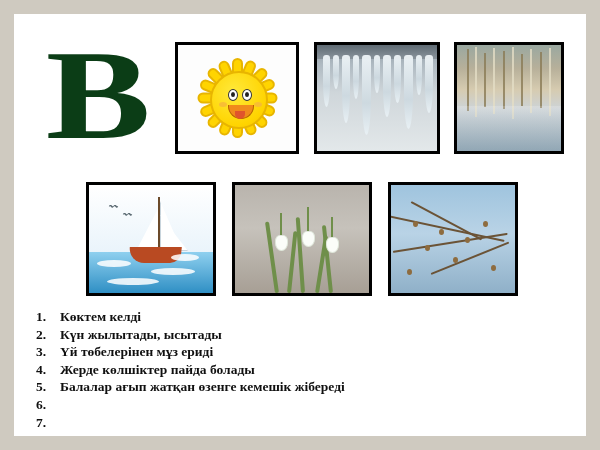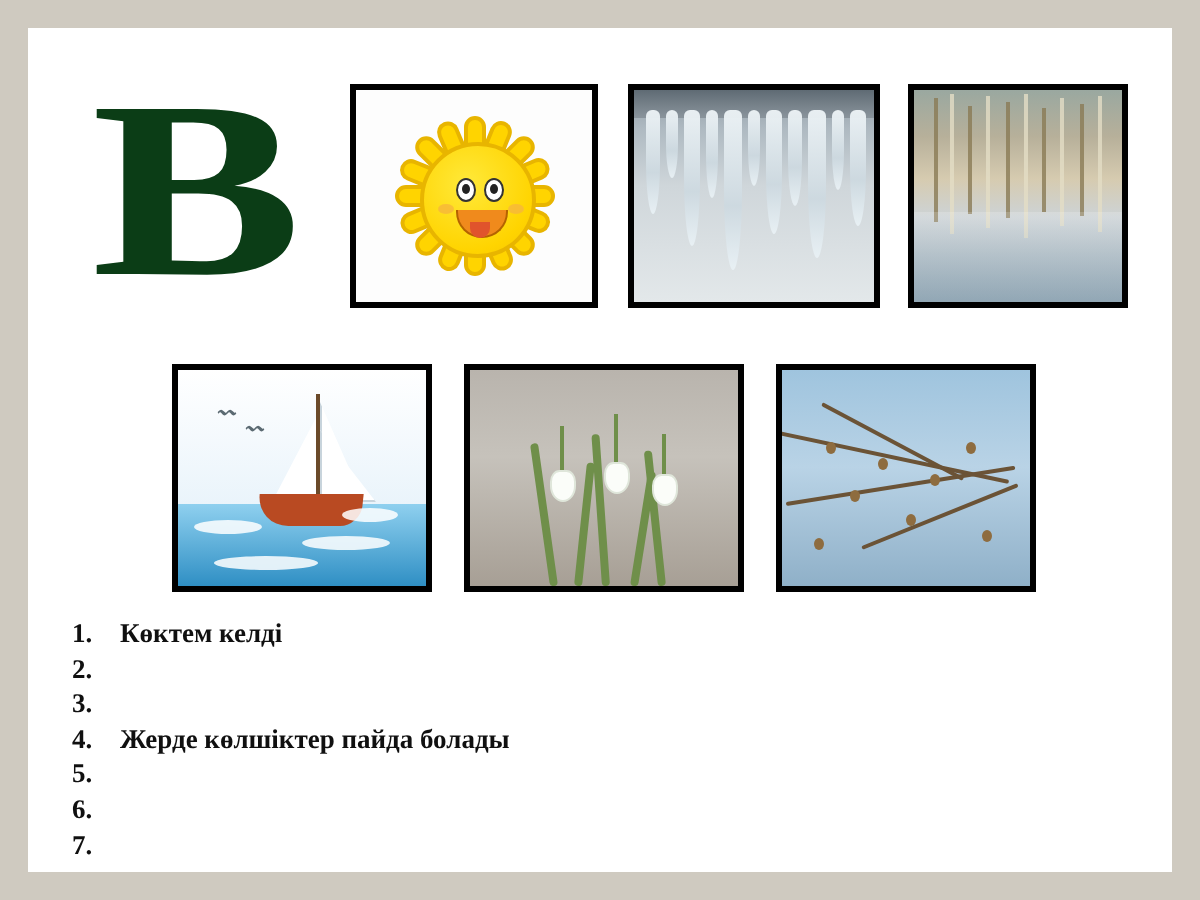--- a/index.html
+++ b/index.html
@@ -393,30 +393,33 @@
     <div class="bud" style="left:16px; top:84px;"></div>
   </div>
 
   <div class="list">
     <div class="list-row">
       <div class="list-num">1.</div>
       <div class="list-text">Көктем келді</div>
     </div>
     <div class="list-row">
       <div class="list-num">2.</div>
+      <div class="list-text">Күн жылытады, ысытады</div>
     </div>
     <div class="list-row">
       <div class="list-num">3.</div>
+      <div class="list-text">Үй төбелерінен мұз ериді</div>
     </div>
     <div class="list-row">
       <div class="list-num">4.</div>
       <div class="list-text">Жерде көлшіктер пайда болады</div>
     </div>
     <div class="list-row">
       <div class="list-num">5.</div>
+      <div class="list-text">Балалар ағып жатқан өзенге кемешік жібереді</div>
     </div>
     <div class="list-row">
       <div class="list-num">6.</div>
     </div>
     <div class="list-row">
       <div class="list-num">7.</div>
     </div>
   </div>
 
 </div>

